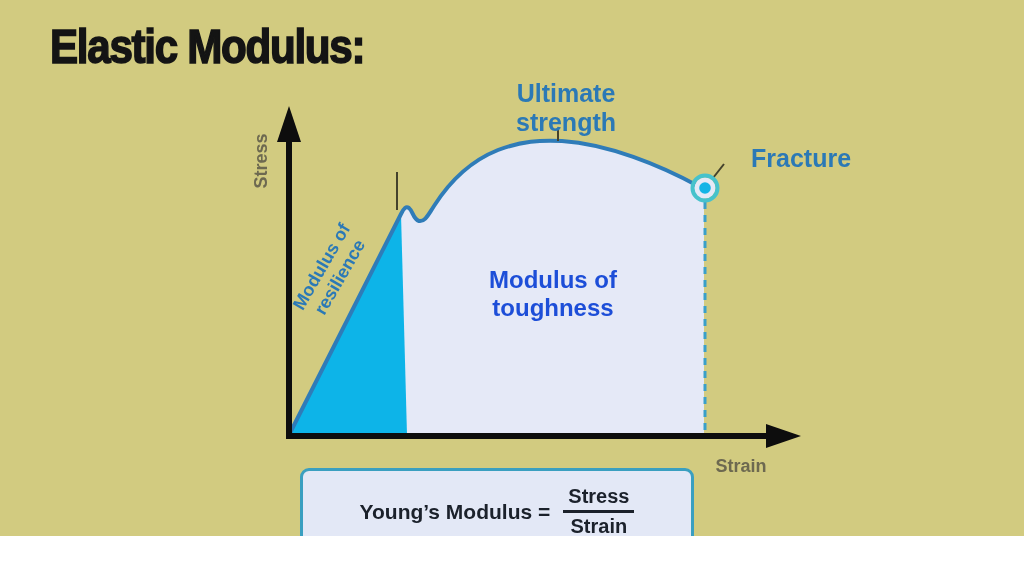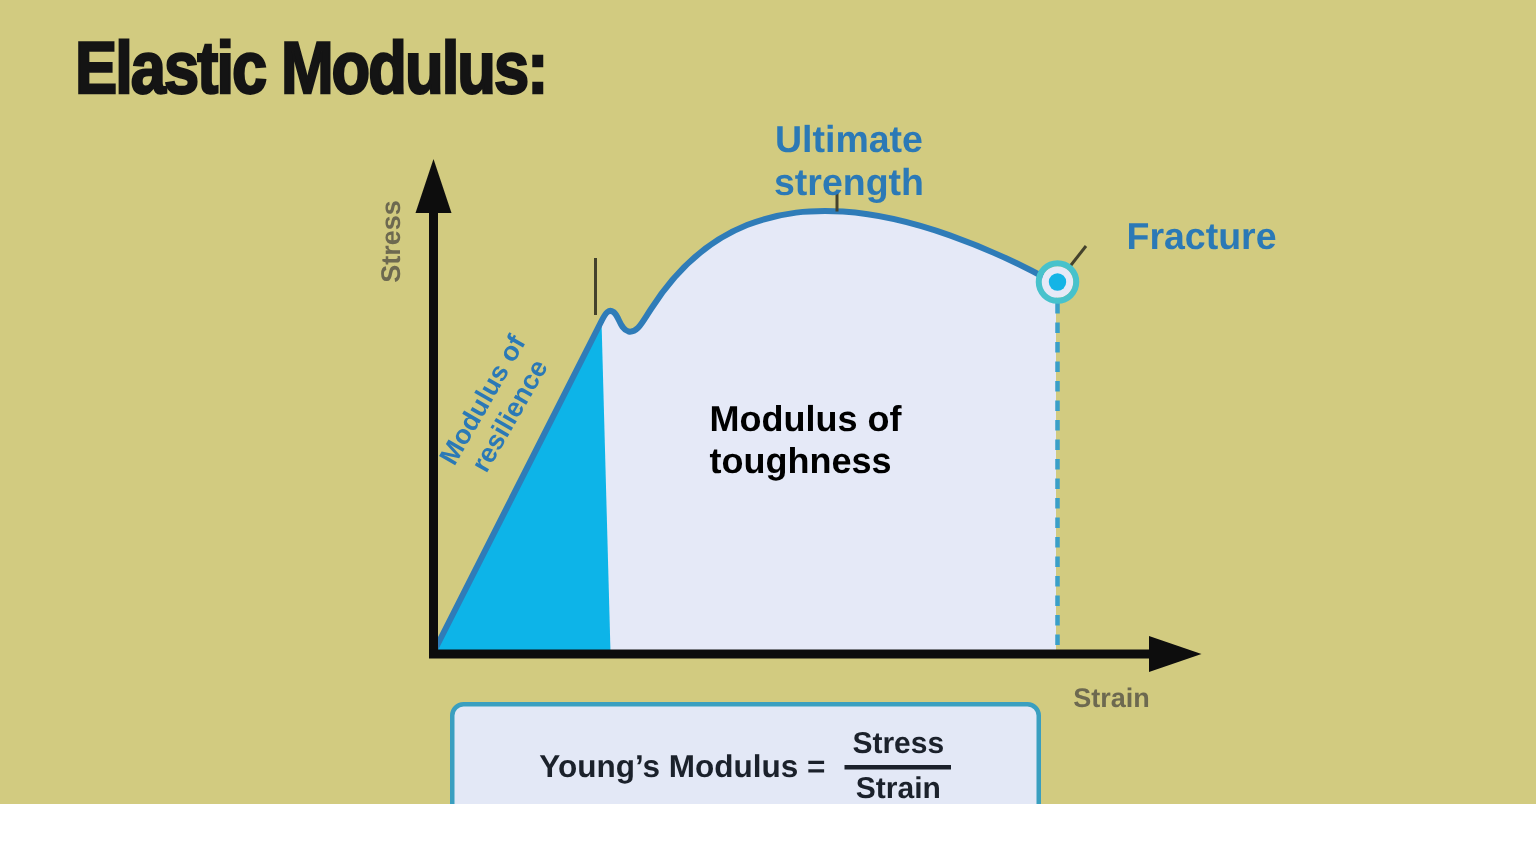--- a/index.html
+++ b/index.html
@@ -46,23 +46,23 @@
   .fracture-label { left: 718px; top: 144px; white-space: nowrap; text-align: right; margin-left: 33px; }
 
   .resilience-label {
     left: 331px; top: 272px; width: 118px;
     color: #2b79b6; font-size: 18px;
     transform: translate(-50%, -50%) rotate(-60deg);
   }
 
   .toughness-label {
     left: 553px; top: 266px; width: 160px;
-    color: #000000; font-size: 24px;
+    color: #1d4ed8; font-size: 24px;
     transform: translateX(-50%);
-    text-align: left;
+    text-align: center;
   }
 
   .stress-label {
     left: 261px; top: 161px;
     color: #6d6950; font-size: 18px;
     transform: translate(-50%, -50%) rotate(-90deg);
     white-space: nowrap;
   }
   .strain-label {
     left: 741px; top: 466px;

